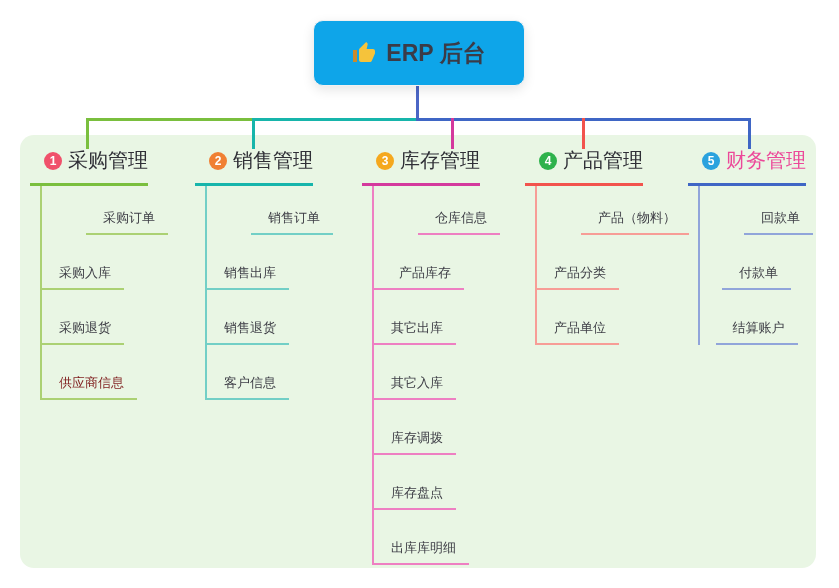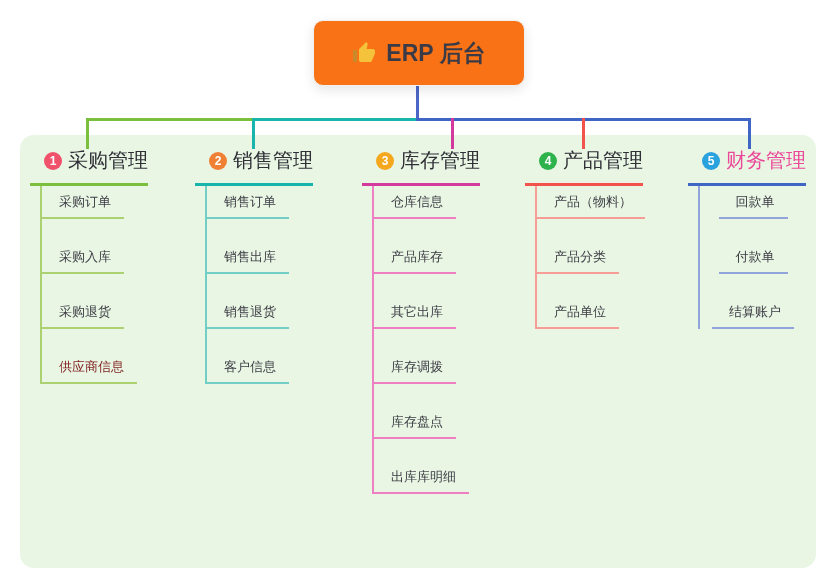--- a/index.html
+++ b/index.html
@@ -30,30 +30,30 @@
     color:#fff;font-size:12px;font-weight:700;line-height:1;
   }
   .branch-label{font-size:20px;font-weight:500;white-space:nowrap;}
   .children{
     margin-left:10px;display:flex;flex-direction:column;align-items:flex-start;
   }
   .child{
     height:55px;display:flex;align-items:flex-end;
     padding:0 13px 6px 17px;box-sizing:border-box;white-space:nowrap;
   }
-  .child:first-child{height:33px;}
+  .child:first-child{height:49px;margin-left:44px;}
   .child-label{font-size:13px;}
 </style>
 </head>
 <body>
 
 <div class="stage">
   <div class="canvas" style="background: rgb(233, 246, 228);"></div>
 
-  <div class="root-node" style="background: #f97316; color: rgb(59, 59, 71);">
+  <div class="root-node" style="background: #0ea5e9; color: rgb(59, 59, 71);">
     <span class="thumb">
       <svg width="24" height="24" viewBox="0 0 24 24" aria-hidden="true">
         <path id="thumb-sleeve" d="M1 21h4V9H1v12z" fill="#c98a2c"></path>
         <path id="thumb-hand" d="M23 10c0-1.1-.9-2-2-2h-6.31l.95-4.57.03-.32c0-.41-.17-.79-.44-1.06L14.17 1 7.59 7.59C7.22 7.95 7 8.45 7 9v10c0 1.1.9 2 2 2h9c.83 0 1.54-.5 1.84-1.22l3.02-7.05c.09-.23.14-.47.14-.73v-2z" fill="#f5c33b"></path>
       </svg>
     </span>
     <span>ERP 后台</span>
   </div>
 
   <div id="connectors">
@@ -111,24 +111,27 @@
       <div class="branch" style="left: 362px;">
         <div class="branch-header" style="border-bottom: 3px solid rgb(212, 57, 157);">
           <span class="badge" style="background: rgb(245, 168, 30);">3</span>
           <span class="branch-label" style="color: rgb(47, 47, 54);">库存管理</span>
         </div>
         <div class="children" style="border-left: 2px solid rgb(238, 127, 194);">
           <div class="child" style="border-bottom: 2px solid rgb(238, 127, 194);">
             <span class="child-label" style="color: rgb(61, 61, 69);">仓库信息</span>
           </div>
           <div class="child" style="border-bottom: 2px solid rgb(238, 127, 194);">
-            <span class="child-label" style="color: rgb(61, 61, 69);">产品库存</span>
+            <span class="child-label" style="color: rgb(61, 61, 69); margin-left: 8px;">产品库存</span>
           </div>
           <div class="child" style="border-bottom: 2px solid rgb(238, 127, 194);">
             <span class="child-label" style="color: rgb(61, 61, 69);">其它出库</span>
+          </div>
+          <div class="child" style="border-bottom: 2px solid rgb(238, 127, 194);">
+            <span class="child-label" style="color: rgb(61, 61, 69);">其它入库</span>
           </div>
           <div class="child" style="border-bottom: 2px solid rgb(238, 127, 194);">
             <span class="child-label" style="color: rgb(61, 61, 69);">库存调拨</span>
           </div>
           <div class="child" style="border-bottom: 2px solid rgb(238, 127, 194);">
             <span class="child-label" style="color: rgb(61, 61, 69);">库存盘点</span>
           </div>
           <div class="child" style="border-bottom: 2px solid rgb(238, 127, 194);">
             <span class="child-label" style="color: rgb(61, 61, 69);">出库库明细</span>
           </div>

